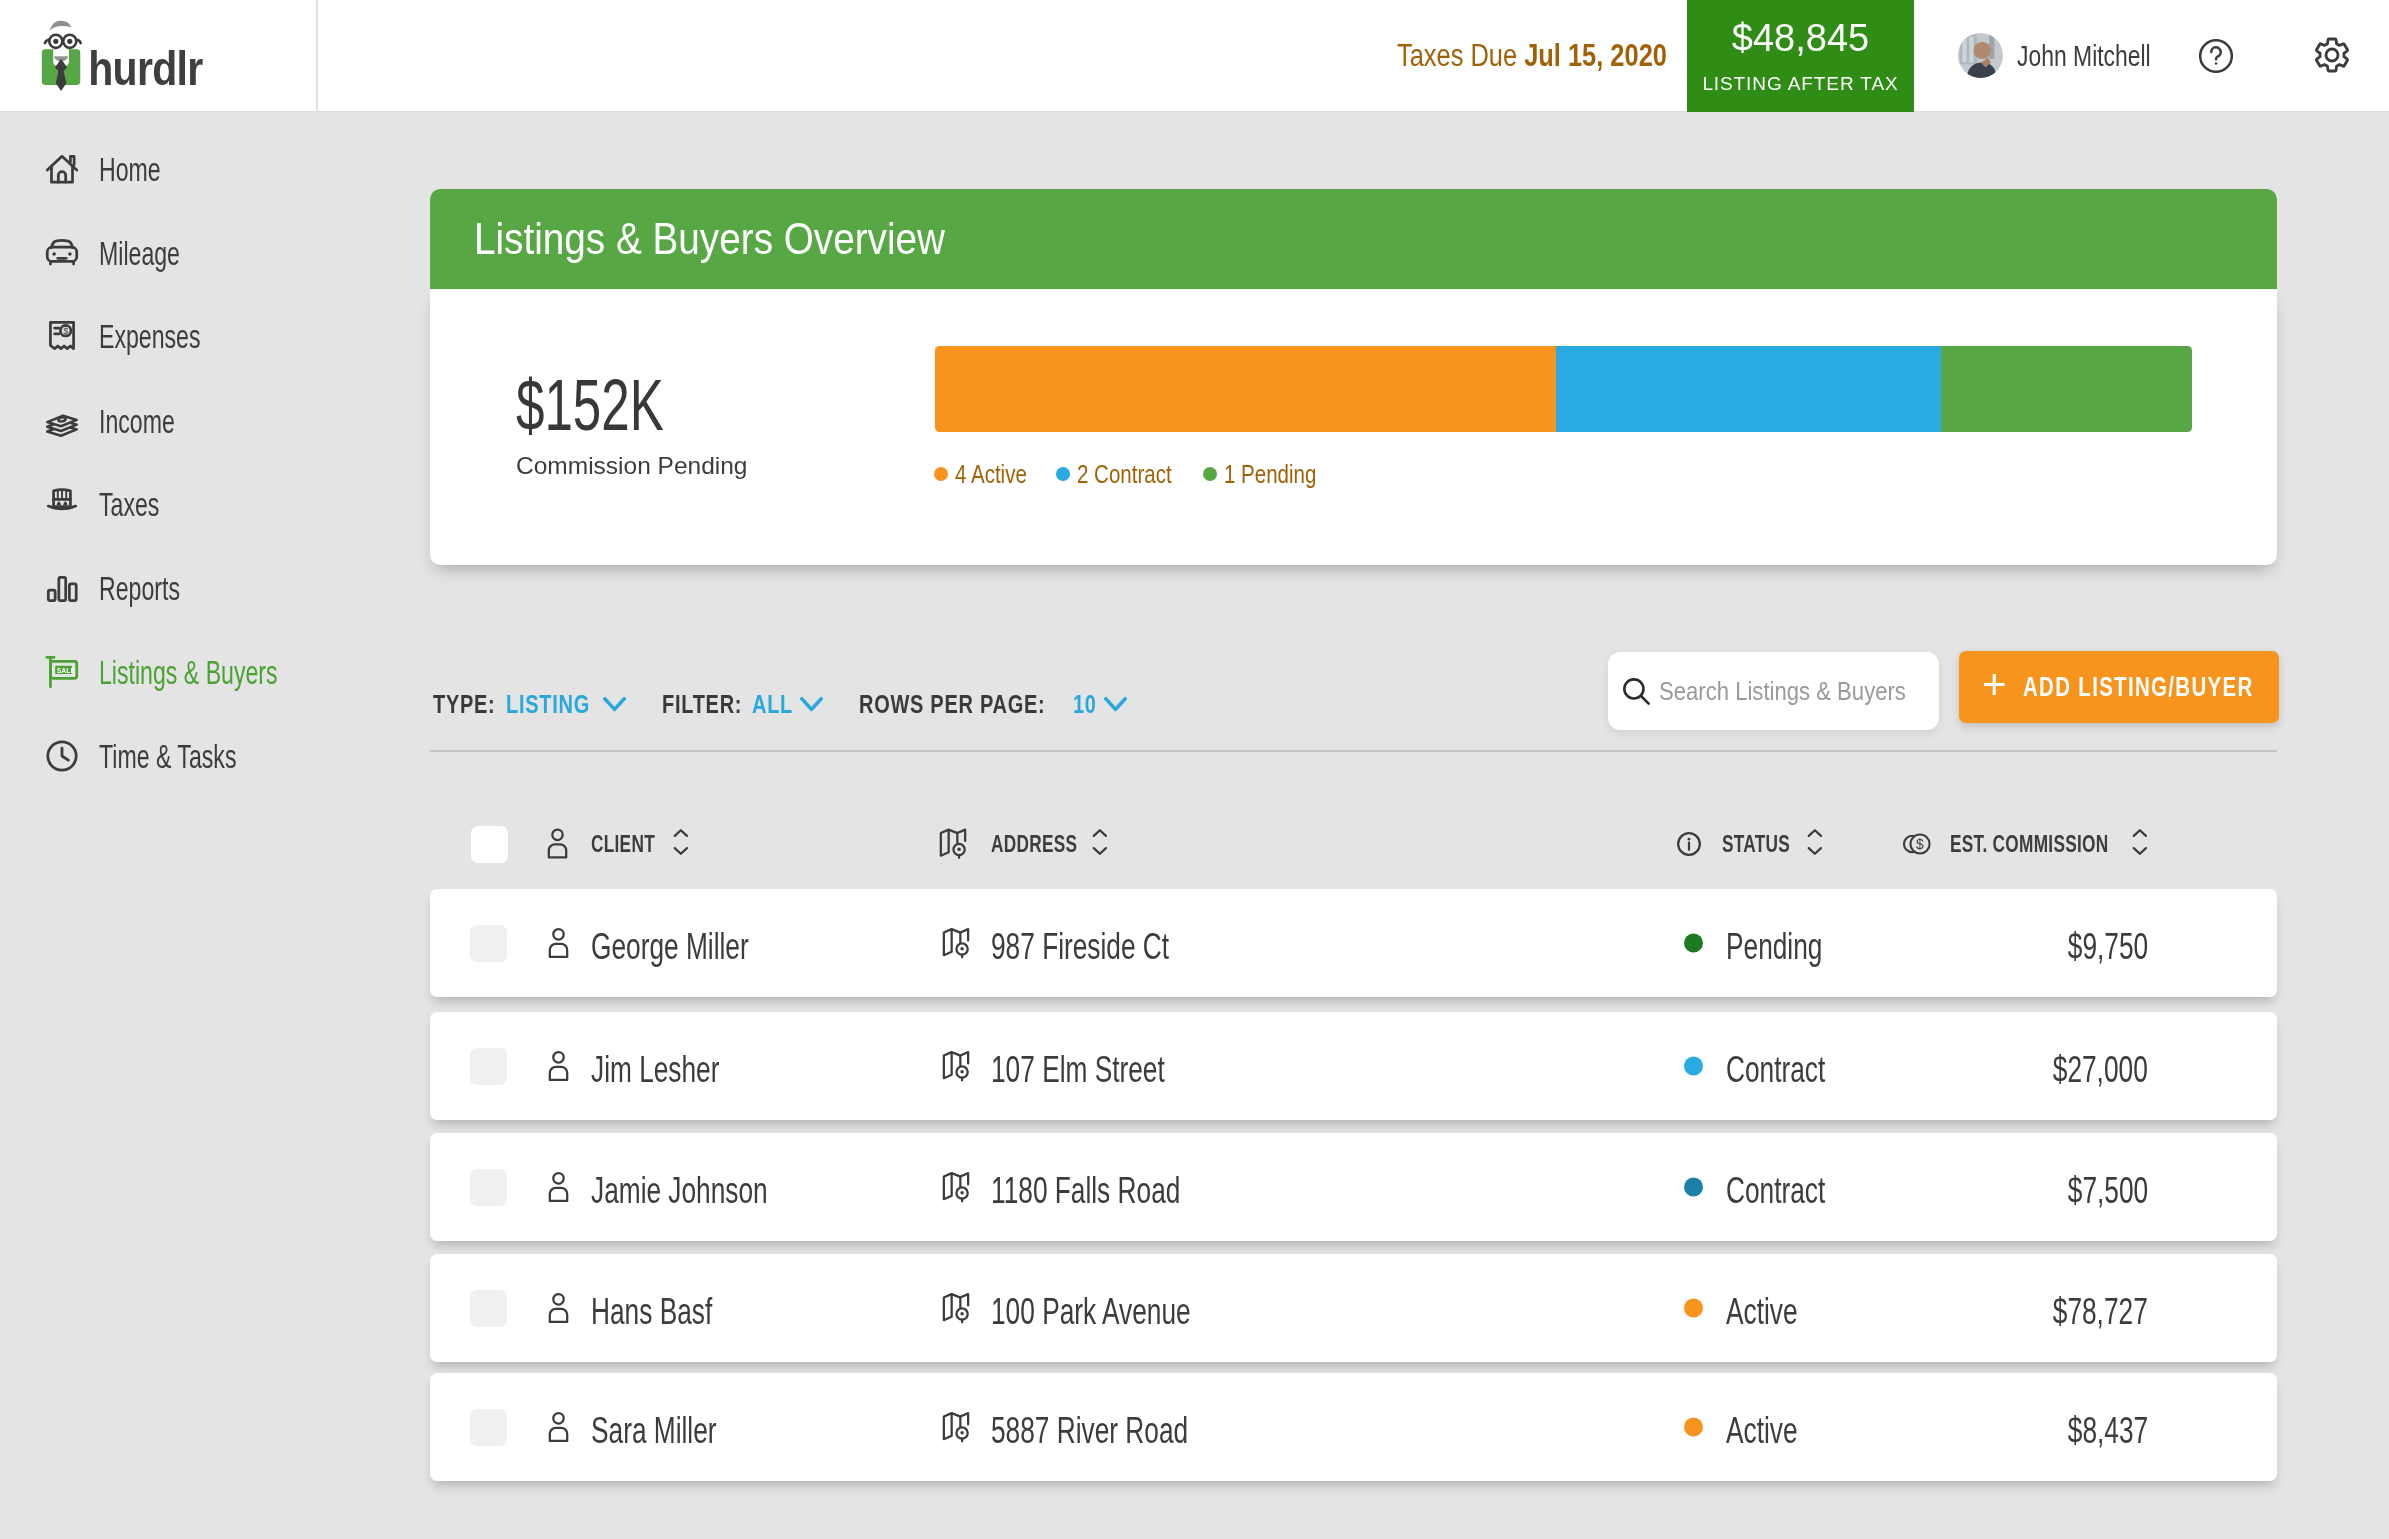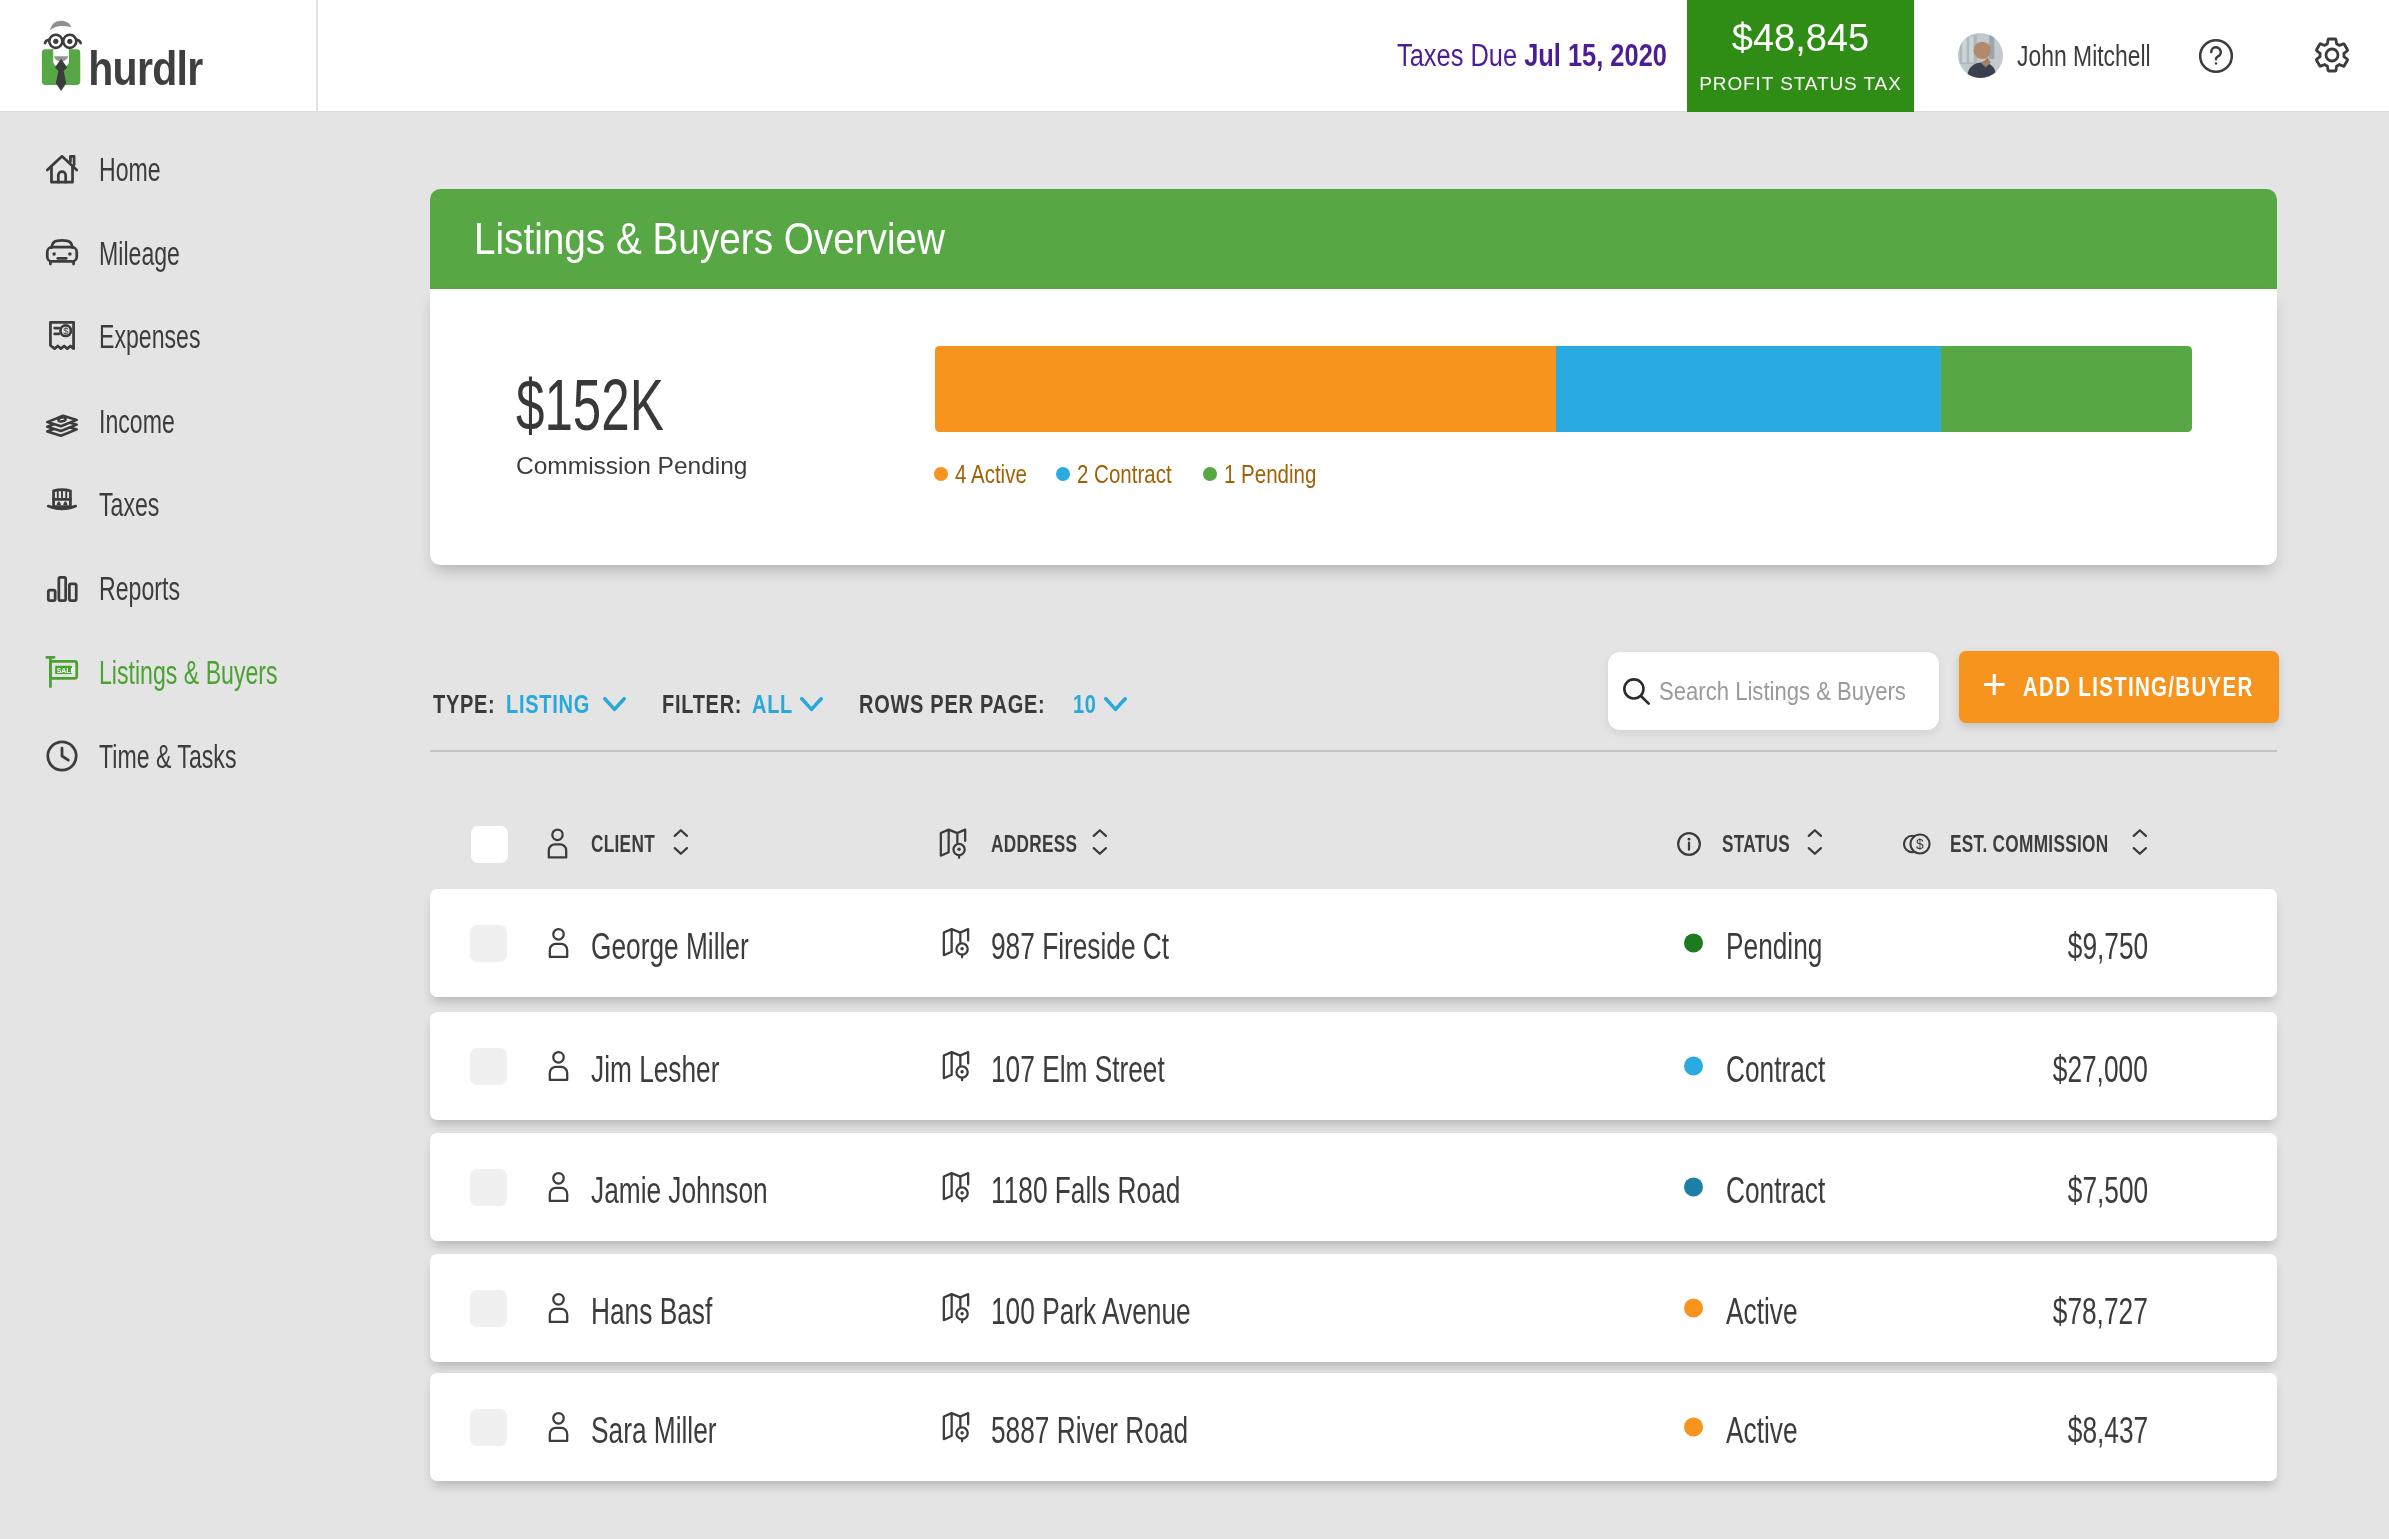--- a/index.html
+++ b/index.html
@@ -3,21 +3,21 @@
 <meta charset="utf-8">
 <style>
 * { margin:0; padding:0; box-sizing:border-box; }
 html,body { width:2389px; height:1539px; overflow:hidden; }
 body { background:#e4e4e4; font-family:"Liberation Sans", sans-serif; color:#3c3c3c; position:relative; }
 .abs { position:absolute; }
 .sx { transform:scaleX(0.8); transform-origin:0 50%; white-space:nowrap; display:inline-block; }
 
 #topbar { left:0; top:0; width:2389px; height:112px; background:#fff; border-bottom:1.7px solid #dcdcdc; }
 #logodiv { left:316px; top:0; width:1.7px; height:112px; background:#e2e2e2; }
-#taxesdue { left:1397px; top:0; height:112px; line-height:112px; font-size:31px; color:#4c1d95; }
+#taxesdue { left:1397px; top:0; height:112px; line-height:112px; font-size:31px; color:#a16207; }
 #profitbox { left:1687px; top:0; width:227px; height:112px; background:#2e8b12; background:#2f8c15; color:#ffffff; text-align:center; }
 #profitbox .amt { font-size:38px; margin-top:16.6px; }
 #profitbox .lbl { font-size:19px; letter-spacing:0.9px; margin-top:13px; }
 #username { left:2017px; top:0; height:112px; line-height:112px; font-size:29px; }
 
 .navitem { left:0; width:376px; height:84px; }
 .navitem .nicon { position:absolute; left:42px; top:50%; transform:translateY(-50%); }
 .navitem .ntext { position:absolute; left:99px; top:50%; transform:translateY(-50%) scaleX(0.68); transform-origin:0 50%; font-size:34px; white-space:nowrap; }
 .nav-active .ntext { color:#4aa233; }
 
@@ -99,21 +99,21 @@
     <rect x="13" y="4" width="5" height="30" fill="#cdd4d8"></rect>
     <rect x="36" y="0" width="6" height="30" fill="#9aa5ad"></rect>
     <circle cx="28" cy="20" r="10" fill="#b18a6d"></circle>
     <path d="M10,52 q2,-18 18,-18 q16,0 16,18 z" fill="#39404e"></path>
     <path d="M26,34 q6,-2 8,-6 l4,6 -6,6 z" fill="#a67f63"></path>
   </g>
 </svg>
 <div class="abs" id="taxesdue"><span class="sx" style="transform:scaleX(0.82);">Taxes Due <b>Jul 15, 2020</b></span></div>
 <div class="abs" id="profitbox">
     <div class="amt">$48,845</div>
-    <div class="lbl">PROFIT STATUS TAX</div>
+    <div class="lbl">LISTING AFTER TAX</div>
   </div>
 <div class="abs" id="username"><span class="sx" style="transform:scaleX(0.79);">John Mitchell</span></div>
 
 <div class="abs navitem" style="top:127px;">
   <svg class="nicon" width="40" height="40" viewBox="0 0 38 38" fill="none" stroke="#3c3c3c" stroke-width="2.6" stroke-linejoin="round" stroke-linecap="round">
     <path d="M5,20 L19,7 L33,20"></path>
       <path d="M9,17 V31.5 H29 V17"></path>
       <path d="M15.5,31.5 v-6.5 a3.5,3.5 0 0 1 7,0 v6.5"></path>
       <path d="M27,12 v-5 h3.5 v8"></path>
   </svg>

